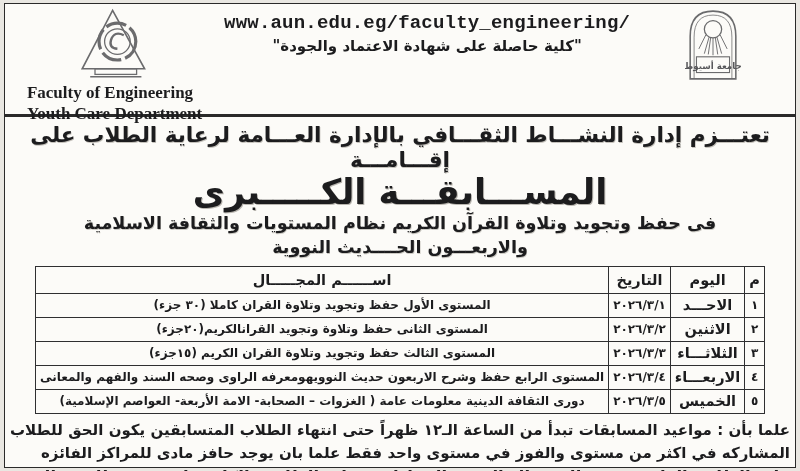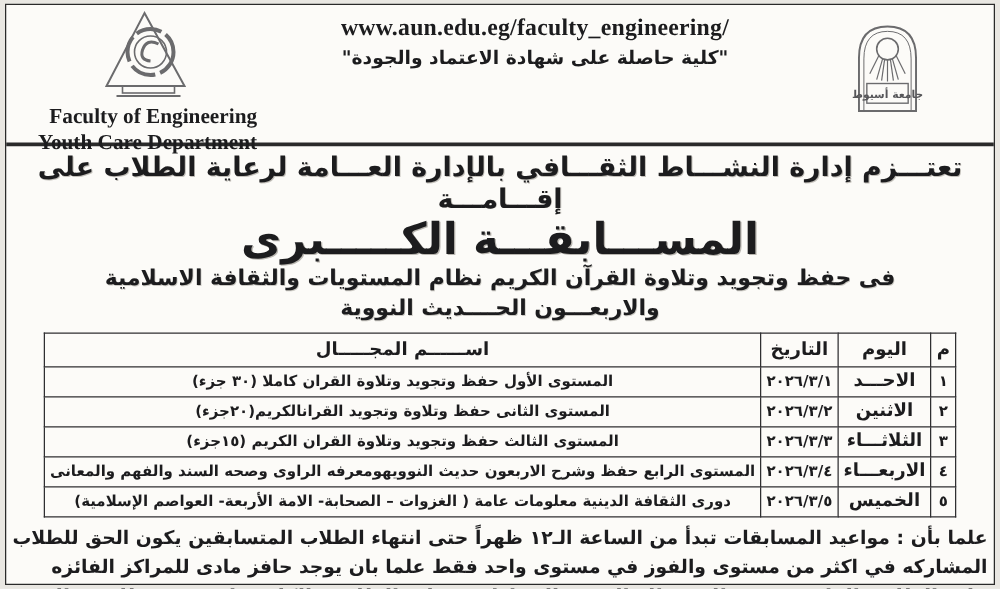--- a/index.html
+++ b/index.html
@@ -4,27 +4,27 @@
 <style>
   html,body{margin:0;padding:0;background:#e9e7e2;}
   body{width:800px;height:471px;overflow:hidden;font-family:"DejaVu Sans",sans-serif;color:#1c1c1e;}
   .page{
     box-sizing:border-box;width:792px;height:465px;margin:3px 4px;
     background:#fcfbf8;border:1.6px solid #2a2a2a;position:relative;
   }
   
   .hdr{display:flex;height:110px;}
   .hdr-left{width:226px;display:flex;flex-direction:column;align-items:center;padding-top:4px;}
-  .hdr-left .eng-lines{font-family:"Liberation Serif",serif;font-weight:bold;font-size:17px;line-height:1.25;text-align:right;margin-top:-2px;}
+  .hdr-left .eng-lines{font-family:"Liberation Serif",serif;font-weight:bold;font-size:17px;line-height:1.25;text-align:left;margin-top:-2px;}
   .hdr-center{flex:1;display:flex;flex-direction:column;align-items:center;padding-top:8px;}
-  .url{font-family:Liberation Serif, serif;font-weight:bold;font-size:19px;letter-spacing:.2px;}
+  .url{font-family:Liberation Mono, monospace;font-weight:bold;font-size:19px;letter-spacing:.2px;}
   .tagline{direction:rtl;font-weight:bold;font-size:15px;margin-top:3px;}
   .announce{direction:rtl;font-weight:bold;font-size:46px;line-height:1;margin-top:-2px;
             text-shadow:1px 1px 0 #b9b6b0;}
-  .hdr-right{width:170px;display:flex;flex-direction:column;align-items:center;padding-top:14px;}
+  .hdr-right{width:170px;display:flex;flex-direction:column;align-items:center;padding-top:4px;}
   .hdr-right .ar-lines{direction:rtl;font-weight:bold;font-size:14.5px;line-height:1.45;text-align:center;margin-top:1px;}
   .rule{height:0;border-top:3px solid #2a2a2a;margin:0;}
   
   .main{direction:rtl;text-align:center;}
   .intro{font-weight:bold;font-size:21.5px;margin-top:5px;letter-spacing:-.2px;text-shadow:.7px .7px 0 #c4c1bb;}
   .big-title{font-weight:bold;font-size:35px;line-height:1.05;margin-top:2px;text-shadow:1px 1px 0 #b9b6b0;}
   .sub{font-weight:bold;font-size:17.5px;line-height:1.25;margin-top:2px;text-shadow:.6px .6px 0 #cccac4;}
   
   table{direction:rtl;border-collapse:collapse;width:654px;margin:7px auto 0;background:#fcfbf8;}
   th,td{border:1.7px solid #2f2f31;font-weight:bold;padding:1px 4px;white-space:nowrap;overflow:hidden;}

